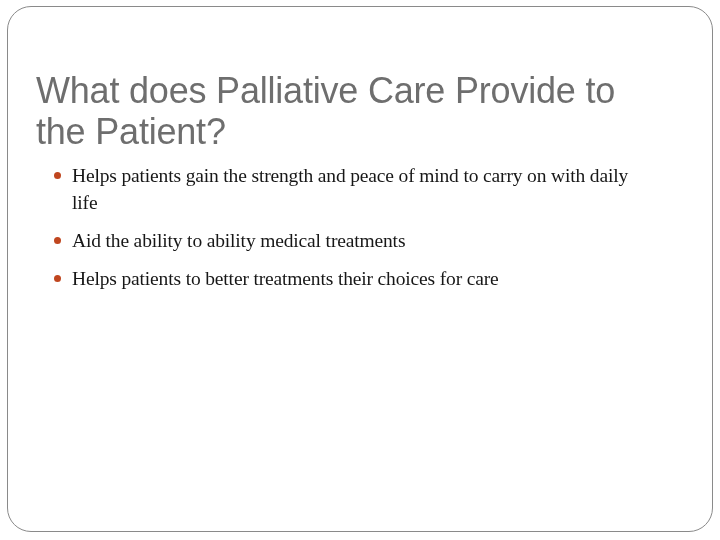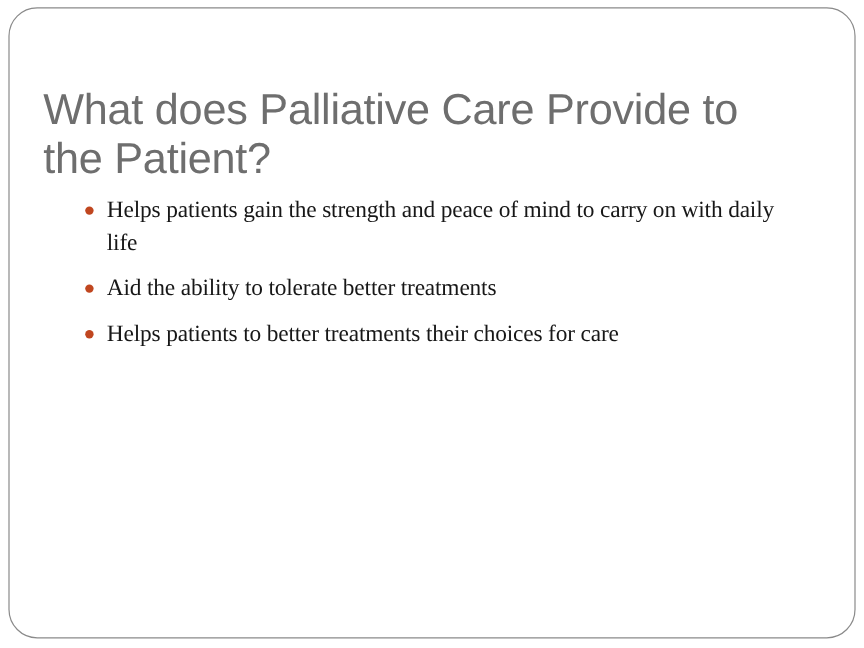--- a/index.html
+++ b/index.html
@@ -51,21 +51,21 @@
     font-family: "Liberation Sans", sans-serif;
     font-size: 36px;
     font-weight: 400;
     line-height: 41px;
     letter-spacing: -0.2px;
     white-space: normal;
   }
 
   .bullet-list {
     position: absolute;
-    left: 69px;
+    left: 52px;
     top: 162px;
     width: 586px;
     margin: 0;
     padding: 0;
     list-style: none;
   }
 
   .bullet-item {
     position: relative;
     padding-left: 20px;
@@ -108,21 +108,21 @@
 
     <ul class="bullet-list">
 
       <li class="bullet-item">
         <span class="bullet-marker"></span>
         <span class="bullet-text">Helps patients gain the strength and peace of mind to carry on with daily life</span>
       </li>
 
       <li class="bullet-item">
         <span class="bullet-marker"></span>
-        <span class="bullet-text">Aid the ability to tolerate better treatments</span>
+        <span class="bullet-text">Aid the ability to ability medical treatments</span>
       </li>
 
       <li class="bullet-item">
         <span class="bullet-marker"></span>
         <span class="bullet-text">Helps patients to better treatments their choices for care</span>
       </li>
 
     </ul>
 
   </div>

